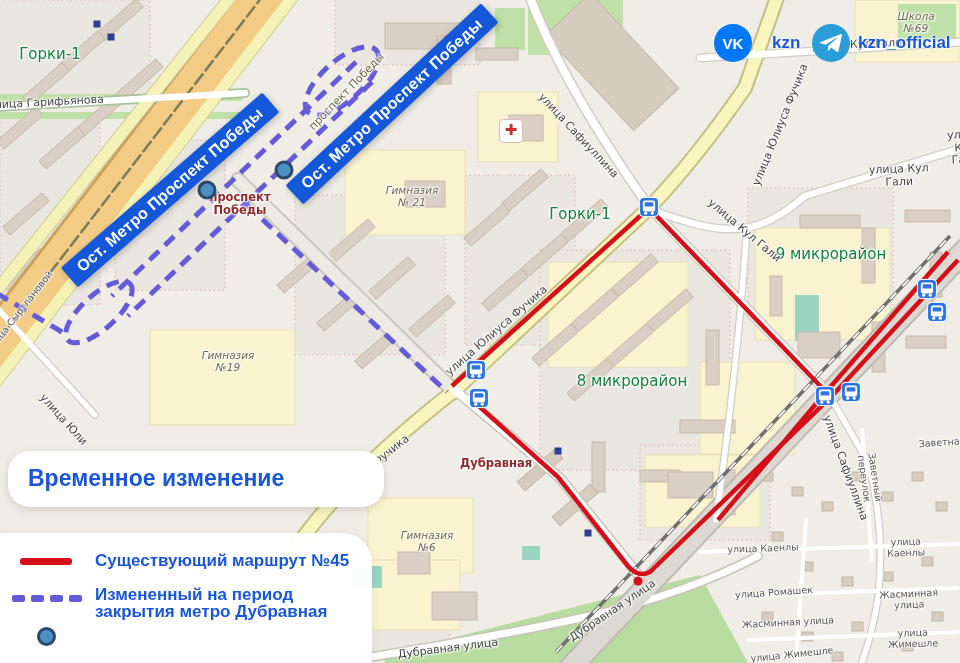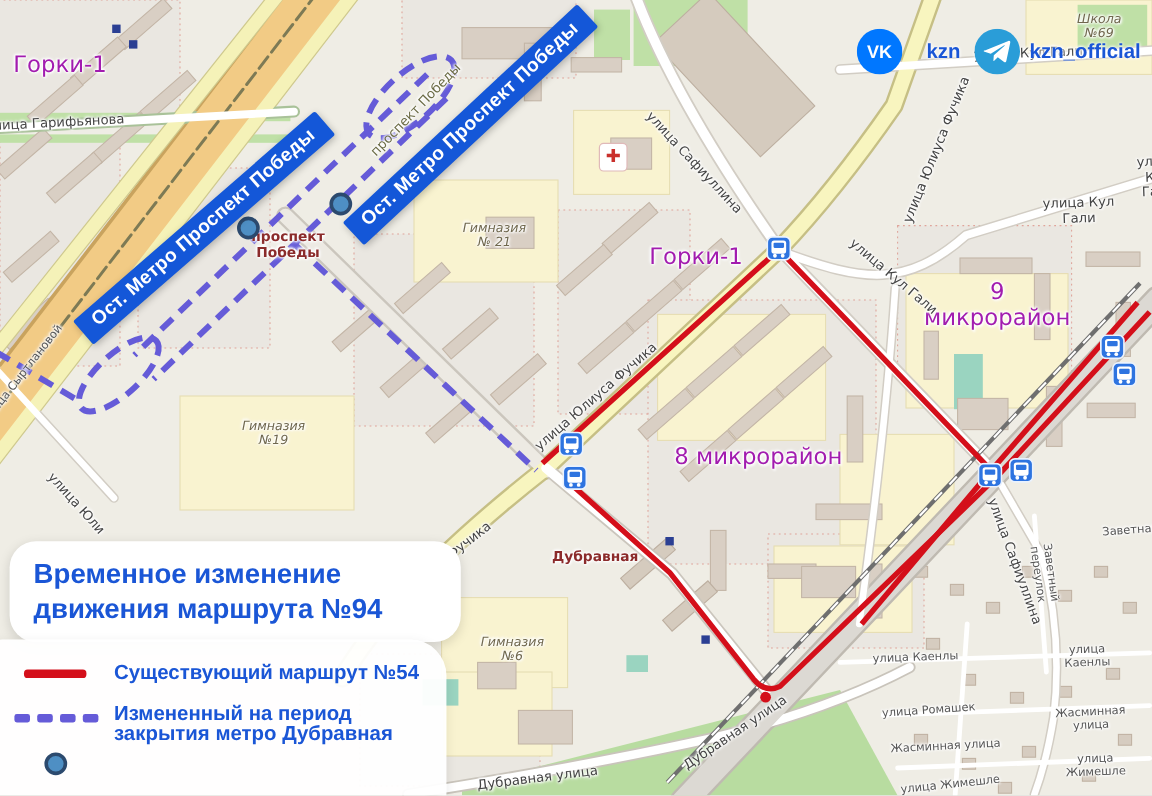--- a/index.html
+++ b/index.html
@@ -4,21 +4,21 @@
 <style>
   html,body{margin:0;padding:0;background:#dcdcdc;}
   #stage{position:relative;width:960px;height:663px;overflow:hidden;background:#EFEDE5;
          font-family:"DejaVu Sans",sans-serif;}
   #map-svg{position:absolute;left:0;top:0;}
   #icon-layer,#label-layer{position:absolute;left:0;top:0;width:960px;height:663px;pointer-events:none;}
 
   .map-label{position:absolute;white-space:pre-line;text-align:center;line-height:1.15;
     color:#4c4c4c;pointer-events:none;
     text-shadow:0 0 2px #fff,0 0 2px #fff,1px 1px 2px #fff,-1px -1px 2px #fff,0 0 4px #fff;}
-  .lbl-place{font-size:19px;color:#a21caf;}
+  .lbl-place{font-size:15px;color:#15803d;}
   .lbl-street{font-size:11px;color:#454545;}
   .lbl-street-sm{font-size:9.5px;color:#555;}
   .lbl-metro{font-size:11.5px;font-weight:600;color:#8b2b2b;}
   .lbl-school{font-size:10.5px;font-style:italic;color:#70684e;}
   .lbl-road{font-size:11px;color:#6b6b45;}
 
   .bus-stop{position:absolute;width:21px;height:21px;transform:translate(-50%,-50%);}
   .extra-stop{position:absolute;width:13px;height:13px;border-radius:50%;
     background:#4e8fc4;border:3px solid #2c4a6e;transform:translate(-50%,-50%);}
   .metro-entrance{position:absolute;width:7px;height:7px;background:#2b3f93;transform:translate(-50%,-50%);}
@@ -333,26 +333,25 @@
       <div class="metro-entrance" style="left: 588px; top: 533px;"></div>
       <div class="hospital" style="left: 511px; top: 131px;">✚</div>
       <div class="route-dot" style="left: 638px; top: 581px;"></div>
     </div>
 
   <div class="banner" id="banner-1">Ост. Метро Проспект Победы</div>
   <div class="banner" id="banner-2">Ост. Метро Проспект Победы</div>
 
   <div id="title-card">
     <div>Временное изменение</div>
-    <div>движения маршрута №94</div>
   </div>
 
   <div id="legend-card">
     <div id="legend-swatch-red"></div>
-    <div class="legend-text" style="left:123px;top:19px;">Существующий маршрут №54</div>
+    <div class="legend-text" style="left:123px;top:19px;">Существующий маршрут №45</div>
     <div id="legend-swatch-dash">
       <span></span>
         <span></span>
         <span></span>
         <span></span>
     </div>
     <div class="legend-text" style="left:123px;top:53px;">Измененный на период</div>
     <div class="legend-text" style="left:123px;top:70px;">закрытия метро Дубравная</div>
     <div id="legend-swatch-circle"></div>
   </div>

